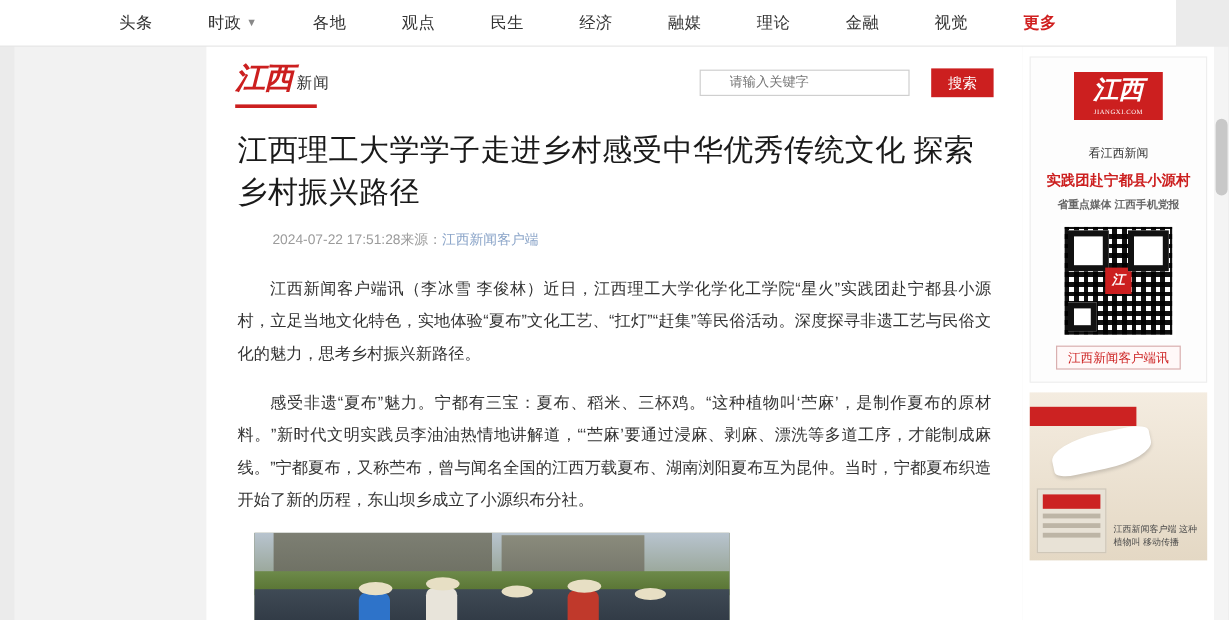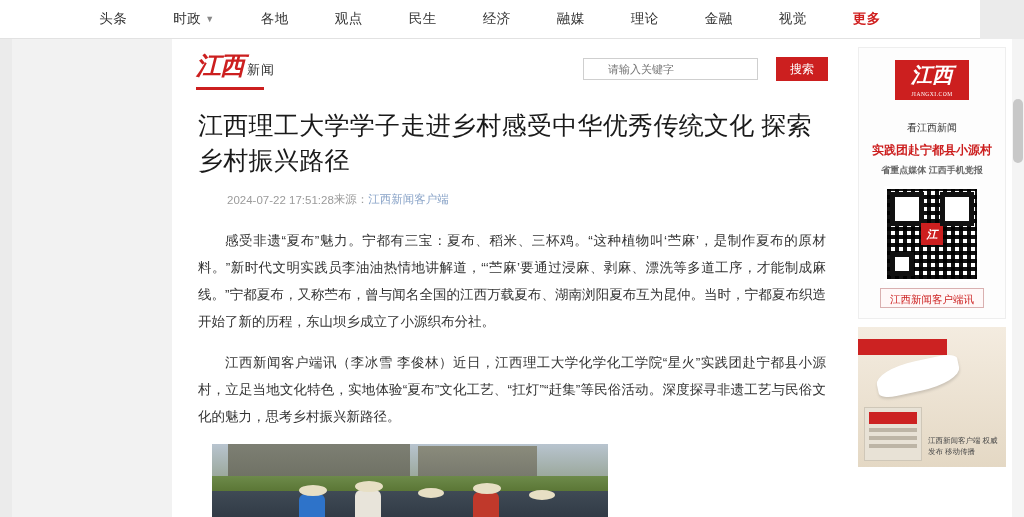--- a/index.html
+++ b/index.html
@@ -376,22 +376,22 @@
       <h1>江西理工大学学子走进乡村感受中华优秀传统文化 探索乡村振兴路径</h1>
 
       <div class="meta">
         <span>2024-07-22 17:51:28</span>
         <span>
           <span class="source-label">来源：</span><a class="source-link">江西新闻客户端</a>
         </span>
       </div>
 
       <div class="body-text">
+        <p>江西新闻客户端讯（李冰雪 李俊林）近日，江西理工大学化学化工学院“星火”实践团赴宁都县小源村，立足当地文化特色，实地体验“夏布”文化工艺、“扛灯”“赶集”等民俗活动。深度探寻非遗工艺与民俗文化的魅力，思考乡村振兴新路径。</p>
         <p>感受非遗“夏布”魅力。宁都有三宝：夏布、稻米、三杯鸡。“这种植物叫‘苎麻’，是制作夏布的原材料。”新时代文明实践员李油油热情地讲解道，“‘苎麻’要通过浸麻、剥麻、漂洗等多道工序，才能制成麻线。”宁都夏布，又称苎布，曾与闻名全国的江西万载夏布、湖南浏阳夏布互为昆仲。当时，宁都夏布织造开始了新的历程，东山坝乡成立了小源织布分社。</p>
-        <p>江西新闻客户端讯（李冰雪 李俊林）近日，江西理工大学化学化工学院“星火”实践团赴宁都县小源村，立足当地文化特色，实地体验“夏布”文化工艺、“扛灯”“赶集”等民俗活动。深度探寻非遗工艺与民俗文化的魅力，思考乡村振兴新路径。</p>
       </div>
 
       <div class="article-figure">
         <div class="fig-sky"></div>
         <div class="fig-bldg"></div>
         <div class="fig-bldg2"></div>
         <div class="fig-green"></div>
         <div class="fig-crowd"></div>
         <div class="person" style="left:22%;width:26px;height:34px;background:#2e73c9;"></div>
         <div class="hat" style="left:22%;bottom:32px;width:28px;height:11px;"></div>
@@ -426,21 +426,21 @@
     <div class="ad-card-2">
       <div class="ad2-redbar"></div>
       <div class="ad2-plane"></div>
       <div class="ad2-panel">
         <div class="p-red"></div>
         <div class="p-line"></div>
         <div class="p-line"></div>
         <div class="p-line"></div>
       </div>
       <div class="ad2-text">江西新闻客户端
-权威发布 移动传播</div>
+这种植物叫 移动传播</div>
     </div>
   </div>
 
   <div class="scrollbar">
     <div class="scroll-thumb"></div>
   </div>
 
 </div>
 
 </body></html>

